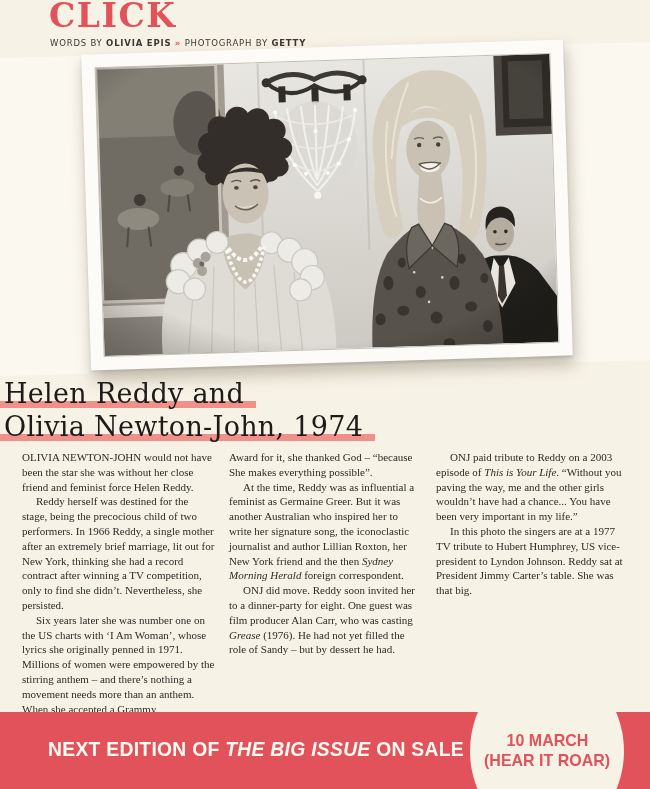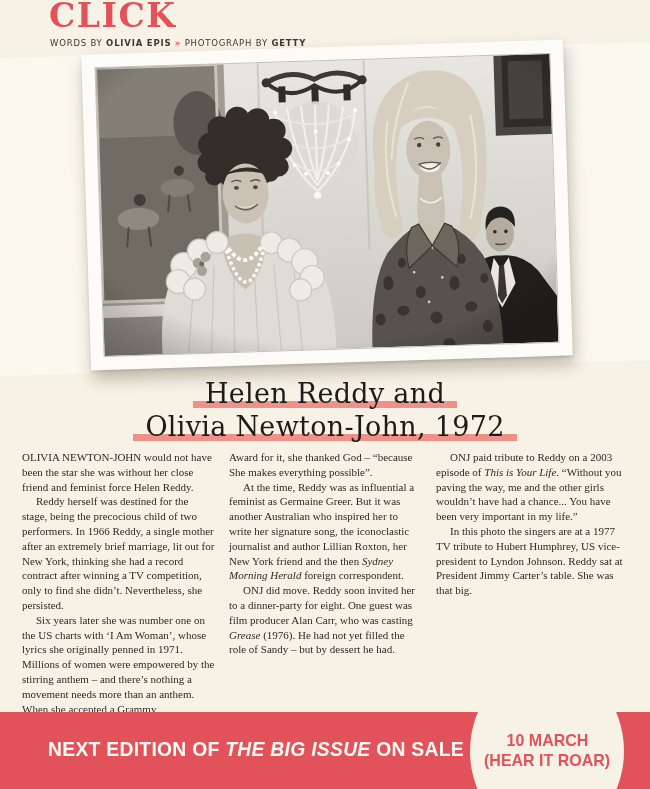--- a/index.html
+++ b/index.html
@@ -30,21 +30,21 @@
   .byline .accent{color:var(--red);font-weight:bold;}
   
   .polaroid{
     position:absolute;left:86px;top:47px;width:482px;height:316px;
     background:#fcfbf7;padding:14px;transform:rotate(-1.8deg);
     box-shadow:2px 9px 16px rgba(100,88,66,.38),0 2px 3px rgba(0,0,0,.12);
   }
   .polaroid svg{display:block;width:454px;height:288px;outline:1px solid #c3bfb6;}
   
   .headline{
-    position:absolute;left:0;right:0;top:377px;text-align:center;z-index:1;
+    position:absolute;left:0;right:0;top:377px;text-align:left;z-index:1;
     font-family:"DejaVu Serif",serif;font-weight:normal;
     font-size:27px;line-height:33px;color:#1d1b18;letter-spacing:.3px;
   }
   .headline .hl{position:relative;display:inline-block;padding:0 4px;}
   .headline .hl::after{
     content:"";position:absolute;left:-8px;right:-8px;bottom:2px;height:7px;
     background:var(--pink);z-index:-1;
   }
   
   .columns{
@@ -283,21 +283,21 @@
         <circle cx="100" cy="199" r="2.5" fill="#6f6a61"></circle>
       </g>
     </g>
 
     <rect width="454" height="288" fill="url(#vig)"></rect>
   </svg>
 </figure>
 
 <h2 class="headline">
   <span class="hl">Helen Reddy and</span><br>
-  <span class="hl">Olivia Newton-John, 1972</span>
+  <span class="hl">Olivia Newton-John, 1974</span>
 </h2>
 
 <main class="columns">
   <div class="col">
       <p><span>OLIVIA NEWTON-JOHN would not have been the star she was without her close friend and feminist force Helen Reddy.</span></p>
       <p class="ind"><span>Reddy herself was destined for the stage, being the precocious child of two performers. In 1966 Reddy, a single mother after an extremely brief marriage, lit out for New York, thinking she had a record contract after winning a TV competition, only to find she didn’t. Nevertheless, she persisted.</span></p>
       <p class="ind"><span>Six years later she was number one on the US charts with ‘I Am Woman’, whose lyrics she originally penned in 1971. Millions of women were empowered by the stirring anthem – and there’s nothing a movement needs more than an anthem. When she accepted a Grammy</span></p>
     </div>
   <div class="col">
       <p><span>Award for it, she thanked God – “because She makes everything possible”.</span></p>

